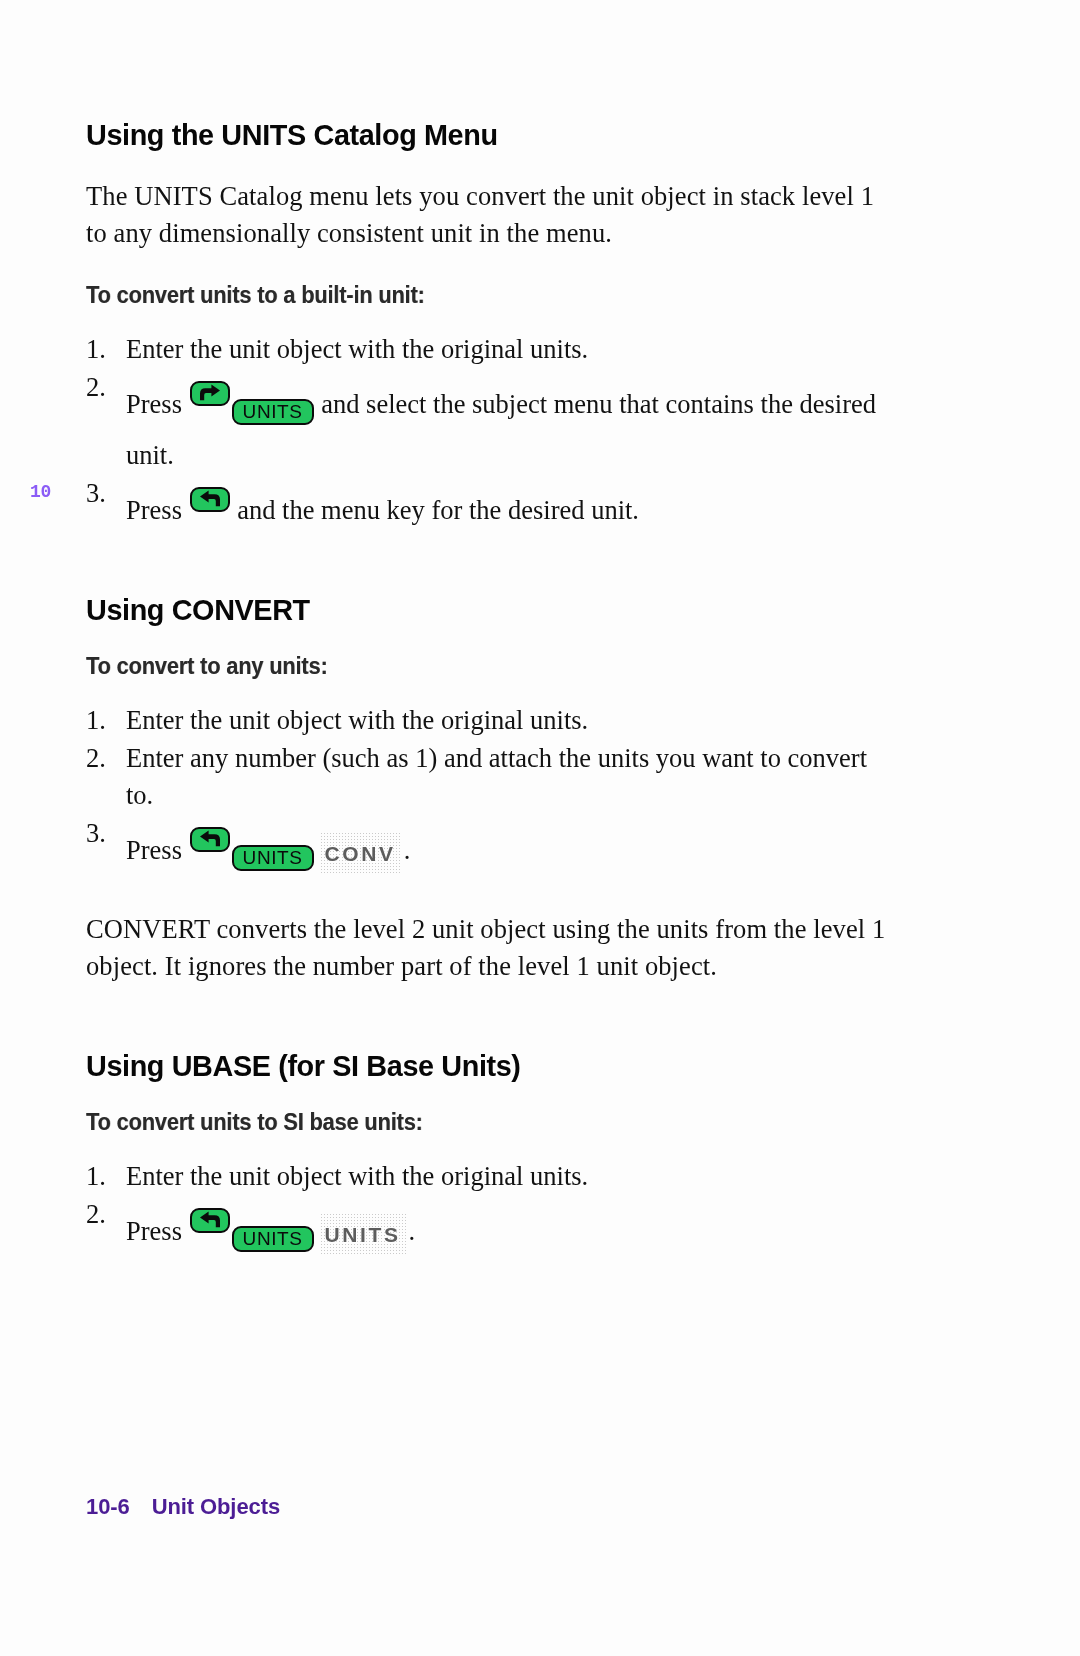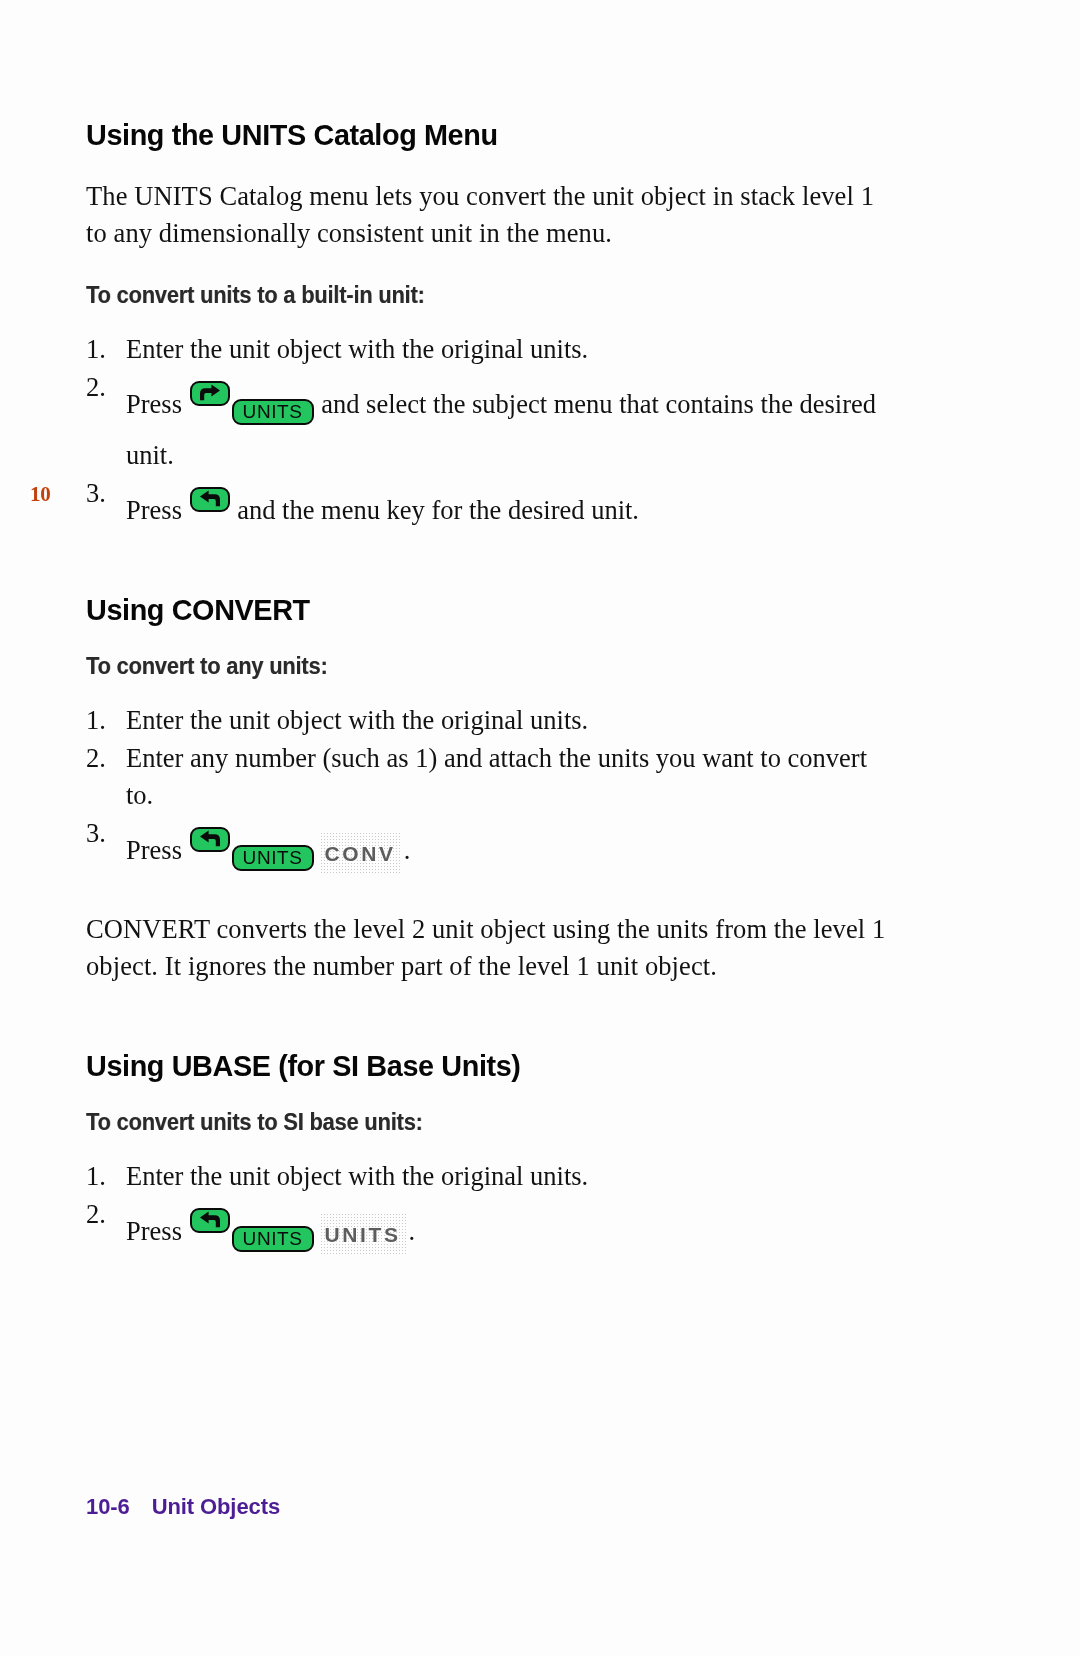--- a/index.html
+++ b/index.html
@@ -20,25 +20,25 @@
     position: absolute;
     inset: 0;
     background: #fdfdfd;
   }
 
   
   .chapter-tab {
     position: absolute;
     left: 30px;
     top: 482px;
-    font-family: Liberation Serif, serif;
-    font-weight: bold;
-    font-size: 21px;
+    font-family: Liberation Mono, monospace;
+    font-weight: bold;
+    font-size: 18px;
     letter-spacing: -0.3px;
-    color: #c2410c;
+    color: #8b5cf6;
   }
 
   
   .column {
     position: absolute;
     left: 86px;
     top: 118px;
     width: 812px;
   }
 

